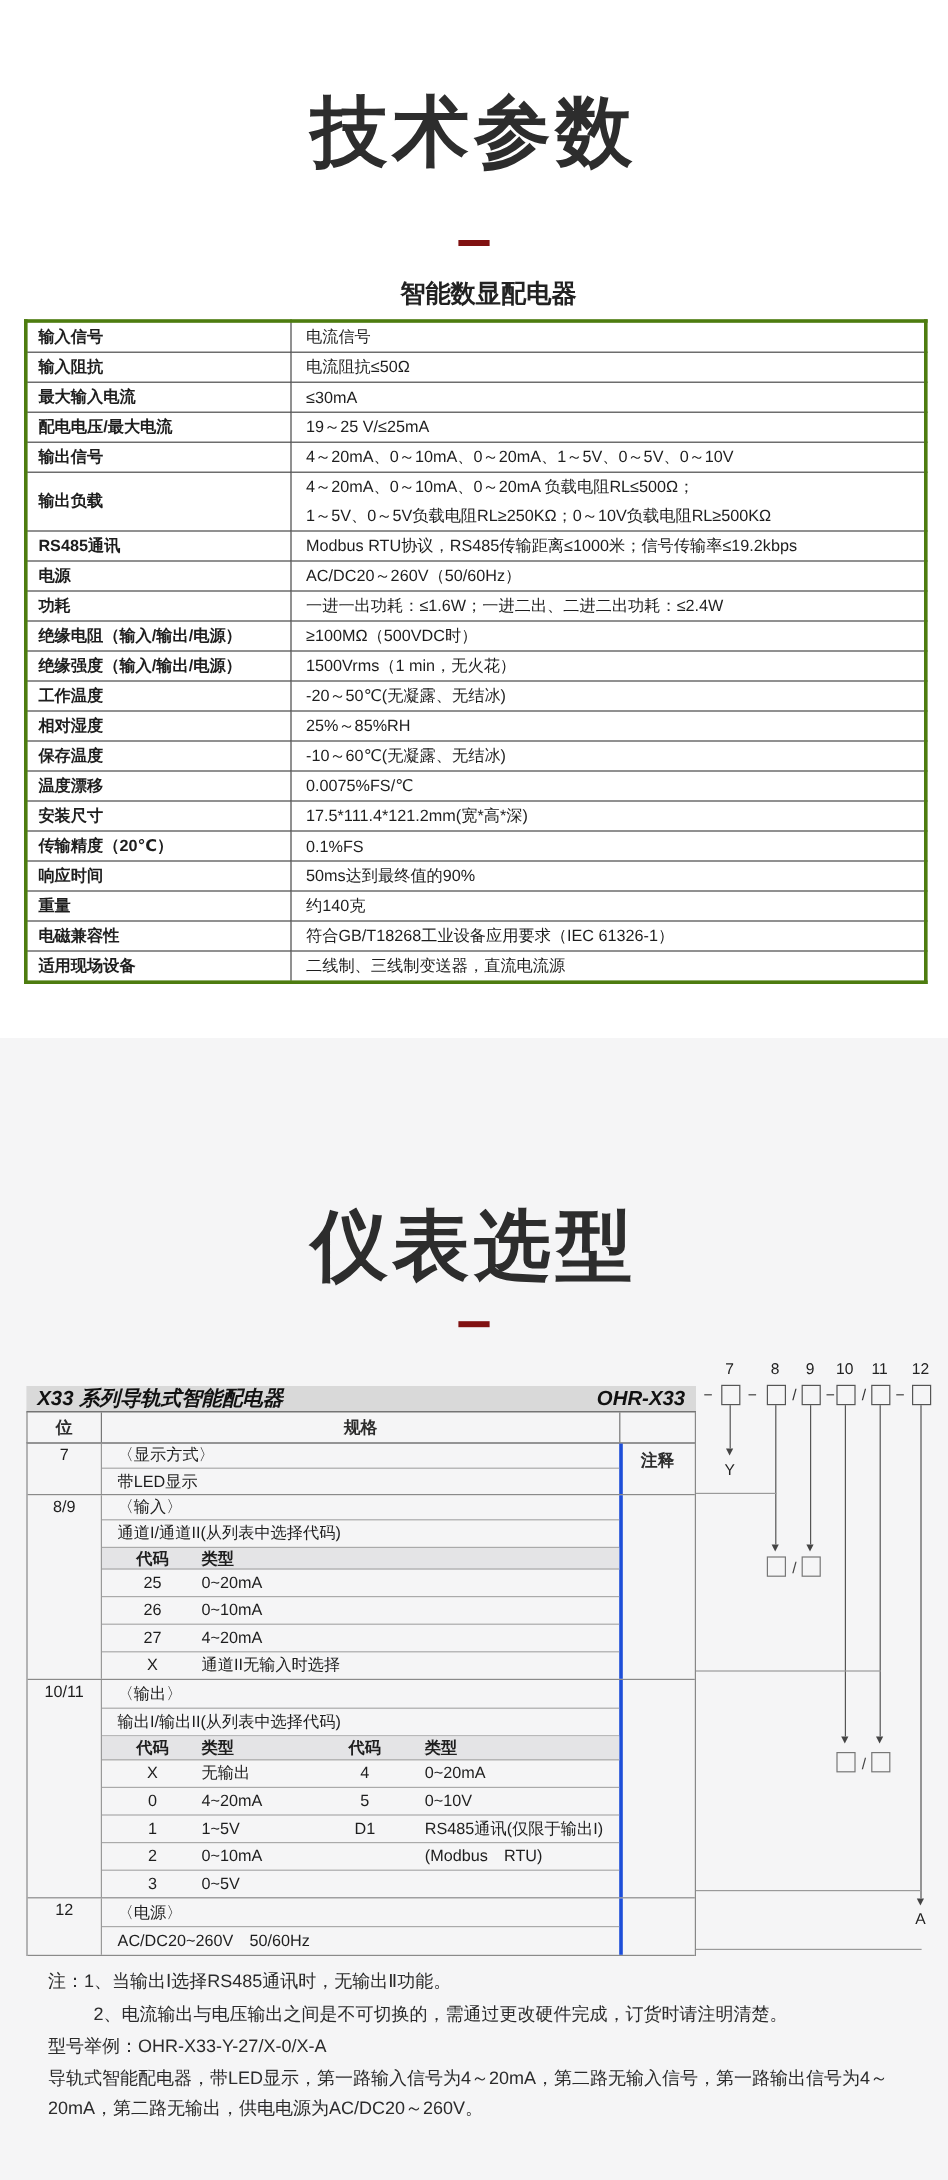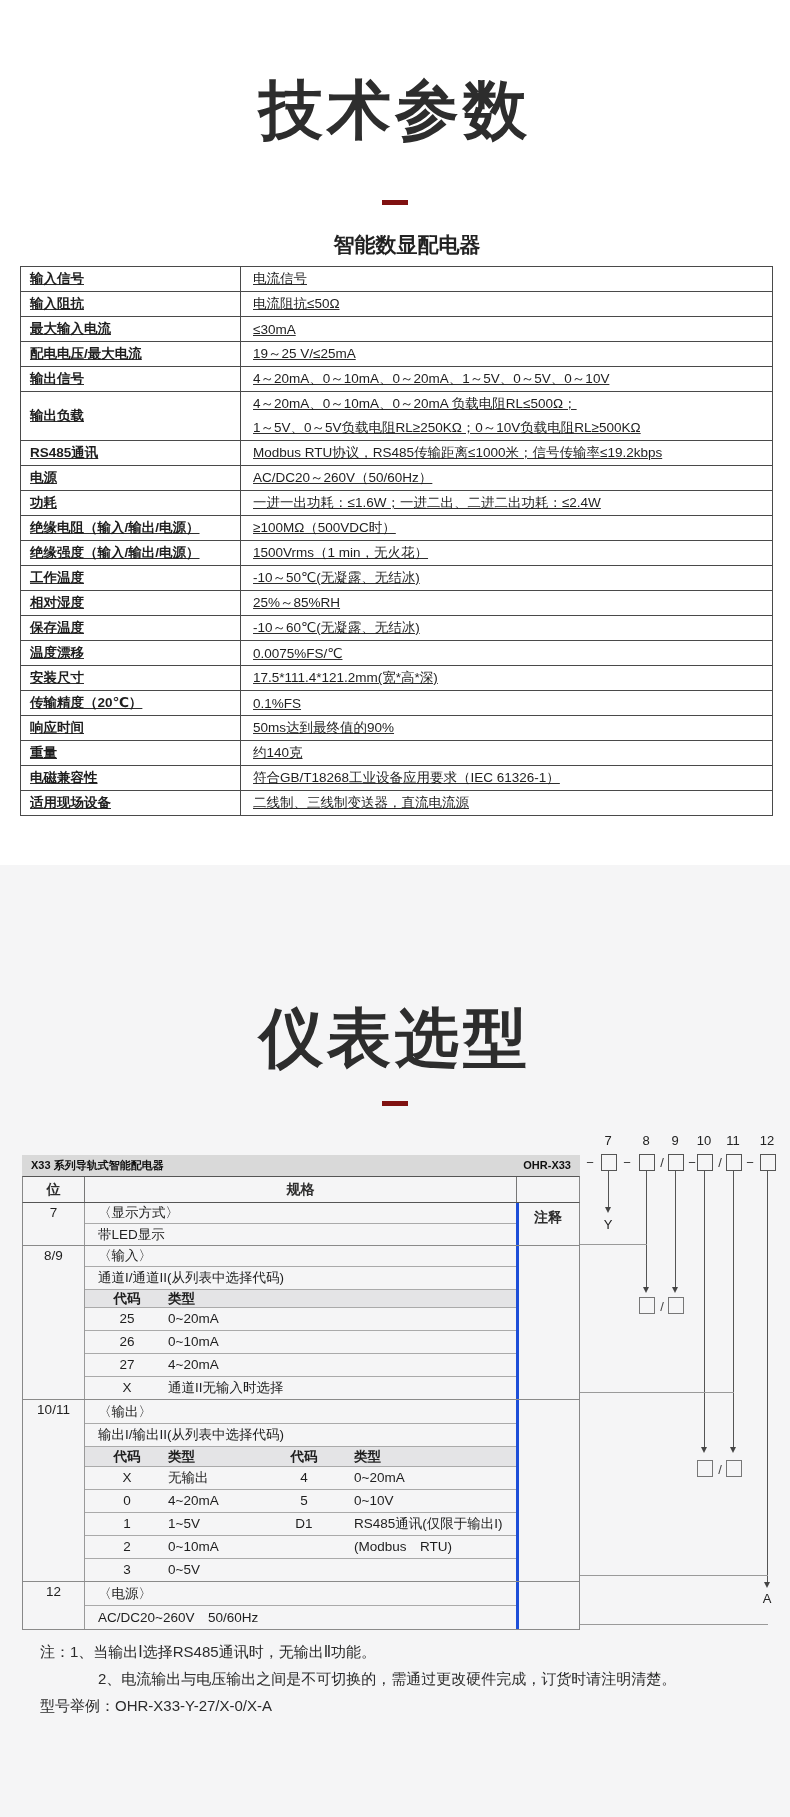--- a/index.html
+++ b/index.html
@@ -10,36 +10,36 @@
   
   .section-white{position:absolute;top:0;left:0;width:790px;height:865px;background:#ffffff;}
   .big-title{position:absolute;left:0;width:790px;text-align:center;
              font-size:64px;font-weight:900;letter-spacing:4px;color:#2d2d2d;line-height:1.25;}
   .t1{top:70px;}
   .red-dash{position:absolute;left:50%;margin-left:-13px;width:26px;height:5px;background:#801111;}
   .d1{top:200px;}
   .subtitle{position:absolute;top:231px;left:12px;width:790px;text-align:center;
             font-size:21px;font-weight:bold;color:#222;}
   .spec-table{position:absolute;top:266px;left:20px;width:753px;border-collapse:collapse;
-              border:1px solid #4d7c0f;table-layout:fixed;text-decoration:underline;}
+              border:3px solid #4d7c0f;table-layout:fixed;}
   .spec-table td{border:1px solid #4a4a4a;font-size:13.5px;height:24px;padding:0 6px 0 9px;
                  vertical-align:middle;color:#1e1e1e;overflow:hidden;white-space:nowrap;}
   .spec-table td.lbl{width:204px;font-weight:bold;}
   .spec-table td.val{padding-left:12px;}
   .spec-table tr.dbl td{height:48px;}
   .spec-table tr.dbl td.val div{line-height:24px;}
 
   
   .section-gray{position:absolute;top:865px;left:0;width:790px;height:952px;background:#f5f5f6;}
   .t2{top:105px;margin-top:28px;}
   .d2{top:236px;}
   .sel-area{position:absolute;top:265px;left:0;width:790px;height:510px;font-size:13.5px;}
   .sel-table{position:absolute;left:22px;top:25px;width:558px;}
   .sel-bar{height:21px;line-height:21px;background:#d9d9d9;display:flex;
-           justify-content:space-between;padding:0 9px;font-weight:bold;font-size:11px;color:#111;}
+           justify-content:space-between;padding:0 9px;font-weight:bold;font-size:17px;color:#111;font-style:italic;}
   .sel-head{display:flex;height:25px;line-height:25px;border-top:1px solid #555;border-bottom:1px solid #555;
             border-left:1px solid #888;border-right:1px solid #888;font-weight:bold;font-size:14px;background:#f5f5f6;}
   .hd-pos{width:61px;border-right:1px solid #777;text-align:center;}
   .hd-spec{width:431px;border-right:1px solid #777;text-align:center;}
   .hd-note{flex:1;text-align:center;margin-top:28px;}
   .sel-body{border-left:1px solid #888;border-right:1px solid #888;}
   .sel-section{display:flex;border-bottom:1px solid #8a8a8a;}
   .sec-pos{width:61px;border-right:1px solid #999;text-align:center;padding-top:2px;color:#1e1e1e;}
   .sec-spec{width:431px;border-right:3px solid #1d4ed8;}
   .sec-note{flex:1;}
@@ -60,21 +60,21 @@
   .dg-sep{position:absolute;top:25px;width:12px;text-align:center;font-size:13px;color:#333;}
   .dg-vline{position:absolute;width:1px;background:#555;top:41px;}
   .dg-arrow{position:absolute;width:0;height:0;border-left:3px solid transparent;
             border-right:3px solid transparent;border-top:6px solid #444;}
   .dg-label{position:absolute;width:24px;text-align:center;font-size:13px;color:#222;}
   .dg-tbox{position:absolute;width:14px;height:15px;border:1px solid #777;background:transparent;}
   .dg-slash{position:absolute;width:10px;text-align:center;font-size:13px;color:#444;}
   .dg-ext{position:absolute;height:1px;background:#9a9a9a;}
 
   .notes{position:absolute;top:773px;left:40px;width:715px;font-size:15px;color:#2b2b2b;line-height:27px;}
-  .notes .indent{margin-left:58px;}
+  .notes .indent{margin-left:38px;}
   .notes .para{margin-top:1px;line-height:25px;white-space:normal;}
 </style>
 </head>
 <body>
 
 <div class="page">
   <div class="top-strip"></div>
 
   <div class="section-white">
     <div class="big-title t1">技术参数</div>
@@ -125,21 +125,21 @@
         <tr>
             <td class="lbl">绝缘电阻（输入/输出/电源）</td>
             <td class="val">≥100MΩ（500VDC时）</td>
           </tr>
         <tr>
             <td class="lbl">绝缘强度（输入/输出/电源）</td>
             <td class="val">1500Vrms（1 min，无火花）</td>
           </tr>
         <tr>
             <td class="lbl">工作温度</td>
-            <td class="val">-10～50℃(无凝露、无结冰)</td>
+            <td class="val">-20～50℃(无凝露、无结冰)</td>
           </tr>
         <tr>
             <td class="lbl">相对湿度</td>
             <td class="val">25%～85%RH</td>
           </tr>
         <tr>
             <td class="lbl">保存温度</td>
             <td class="val">-10～60℃(无凝露、无结冰)</td>
           </tr>
         <tr>
@@ -294,15 +294,16 @@
         <span class="dg-ext" style="left:580px;top:262px;width:154px"></span>
         <span class="dg-ext" style="left:580px;top:445px;width:188px"></span>
         <span class="dg-ext" style="left:580px;top:494px;width:188px"></span>
       </div>
     </div>
 
     <div class="notes">
       <div>注：1、当输出Ⅰ选择RS485通讯时，无输出Ⅱ功能。</div>
       <div class="indent">2、电流输出与电压输出之间是不可切换的，需通过更改硬件完成，订货时请注明清楚。</div>
       <div>型号举例：OHR-X33-Y-27/X-0/X-A</div>
+      <div class="para">导轨式智能配电器，带LED显示，第一路输入信号为4～20mA，第二路无输入信号，第一路输出信号为4～20mA，第二路无输出，供电电源为AC/DC20～260V。</div>
     </div>
   </div>
 </div>
 
 </body></html>

